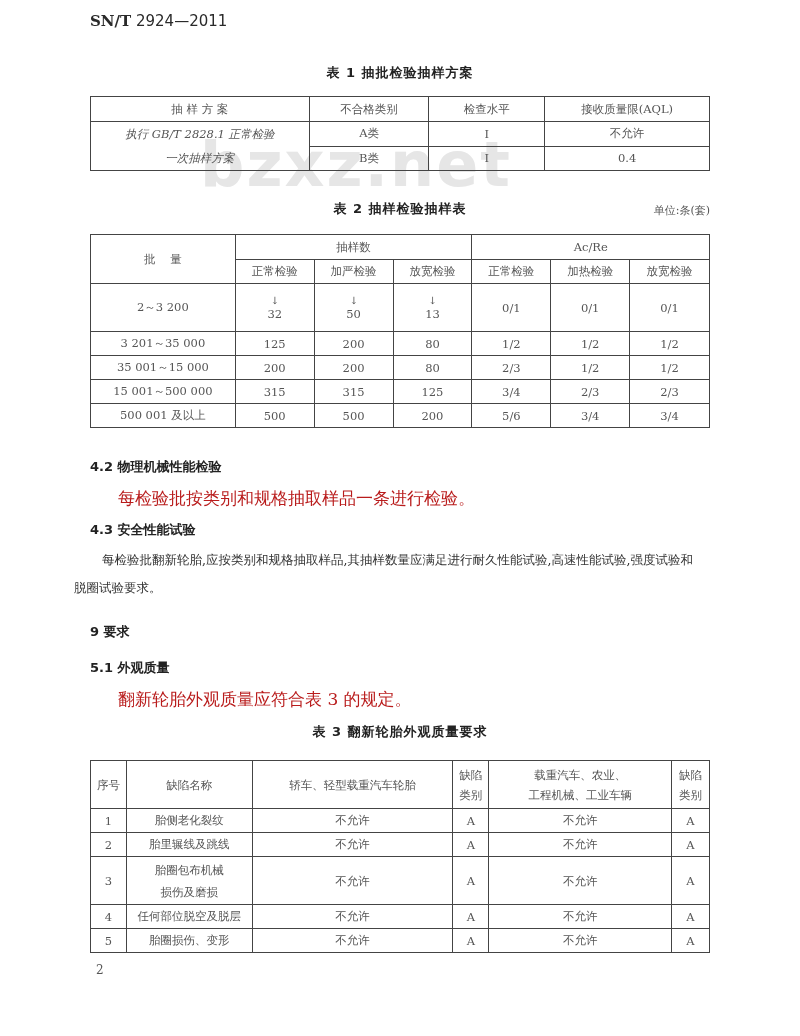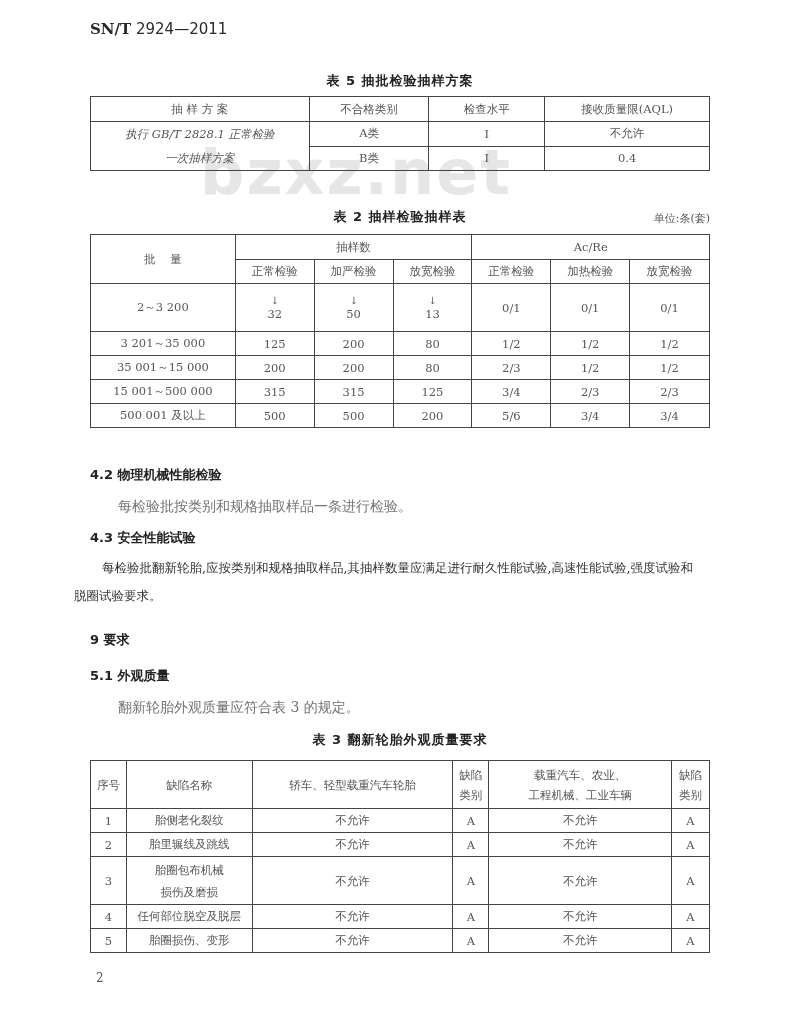--- a/index.html
+++ b/index.html
@@ -1,39 +1,39 @@
 <!DOCTYPE html>
 <html><head>
 <meta charset="utf-8">
 <style>
   html, body { margin:0; padding:0; }
   body { width:800px; height:1036px; background:#ffffff; position:relative; overflow:hidden;
          font-family:"DejaVu Serif", serif; color:#333; }
-  .abs { position:absolute;margin-top:8px; }
+  .abs { position:absolute; }
   .std { left:90px; top:12px; font-size:15px; font-family:"DejaVu Sans", sans-serif; color:#2a2a2a; }
   .std b { font-family:"DejaVu Serif", serif; font-weight:bold; }
   .cap { font-family:"DejaVu Sans", sans-serif; font-weight:bold; font-size:13px; color:#222; text-align:center; width:800px; left:0; letter-spacing:1px; }
   .unit { right:90px; font-size:11px; color:#555; }
   table { position:absolute; border-collapse:collapse; font-size:11.5px; color:#555; }
   td { border:1.3px solid #444; text-align:center; vertical-align:middle; padding:0; }
   .h { font-family:"DejaVu Sans", sans-serif; font-weight:bold; font-size:13px; color:#222; left:90px; }
-  .p { font-size:14px; color:#737373; left:118px; line-height:26px; }
+  .p { font-size:17px; color:#b91c1c; left:118px; line-height:26px; }
   .p2 { left:74px; width:620px; font-size:12.5px; color:#333; line-height:28px; text-indent:28px; }
   .wm { left:200px; top:128px; font-family:"DejaVu Sans", sans-serif; font-weight:bold; font-size:62px; color:#e6e6e6; letter-spacing:2px; }
   .arrow { display:block; font-size:10px; line-height:12px; }
   .pg { left:96px; top:963px; font-size:12px; color:#555; }
 </style>
 </head>
 <body>
 
 <div class="abs std"><b>SN/T</b> <span>2924—2011</span></div>
 
 <div class="abs wm">bzxz.net</div>
 
-<div class="abs cap" style="top:64px">表 5   抽批检验抽样方案</div>
+<div class="abs cap" style="top:64px">表 1   抽批检验抽样方案</div>
 <table style="left:90px; top:96px; width:620px;">
   <colgroup>
       <col style="width:219px">
       <col style="width:120px">
       <col style="width:116px">
       <col style="width:165px">
     </colgroup>
   <tbody>
       <tr style="height:25px">
     <td>抽 样 方 案</td>

